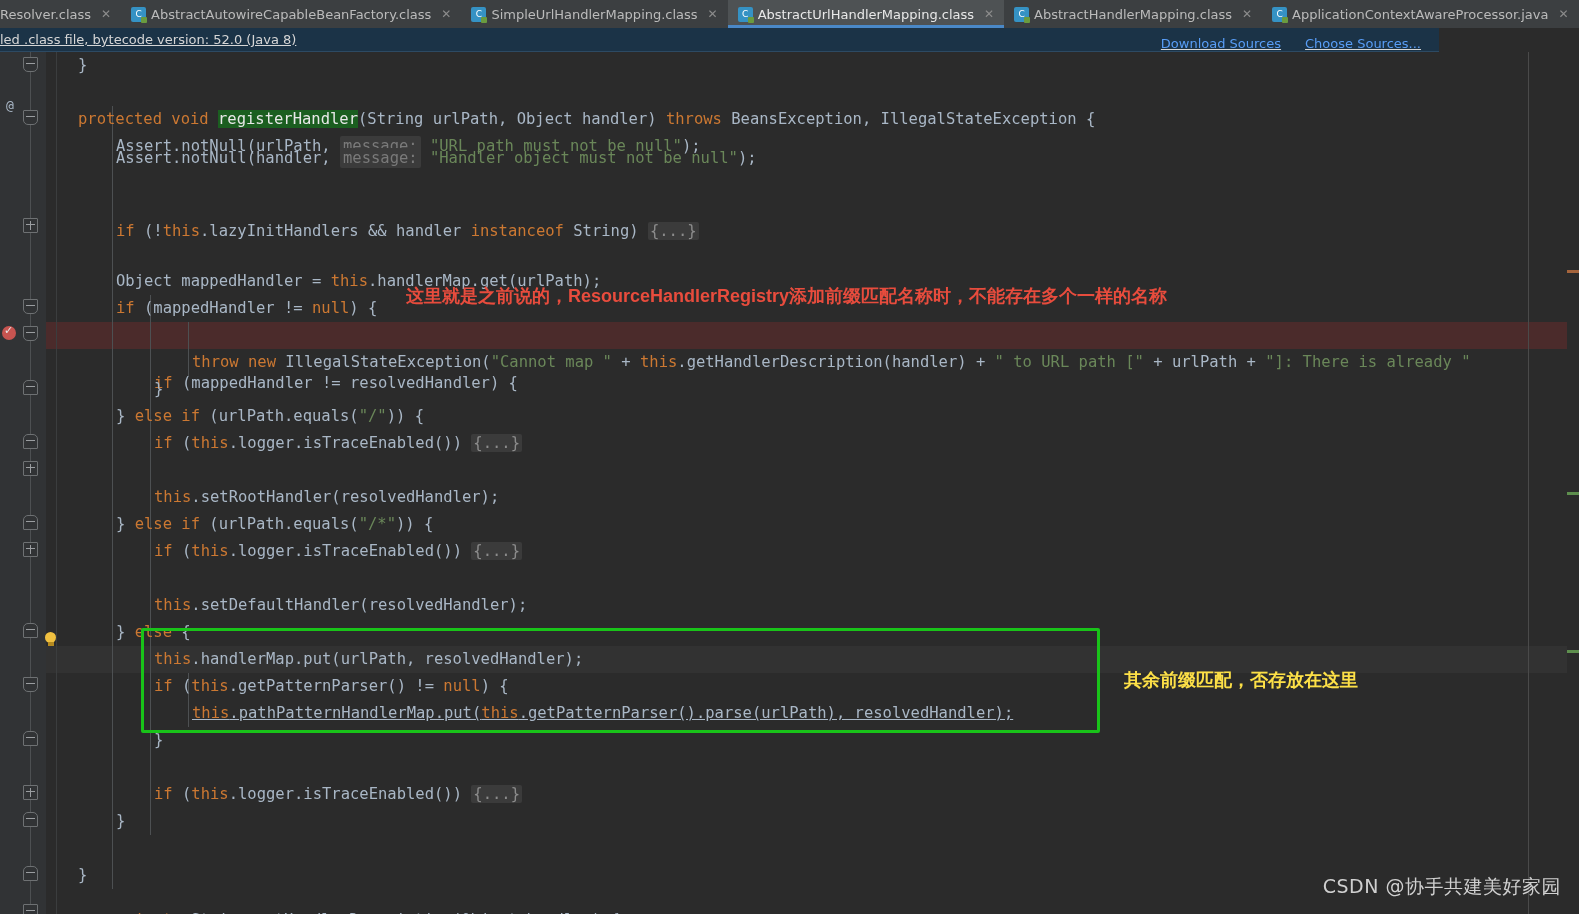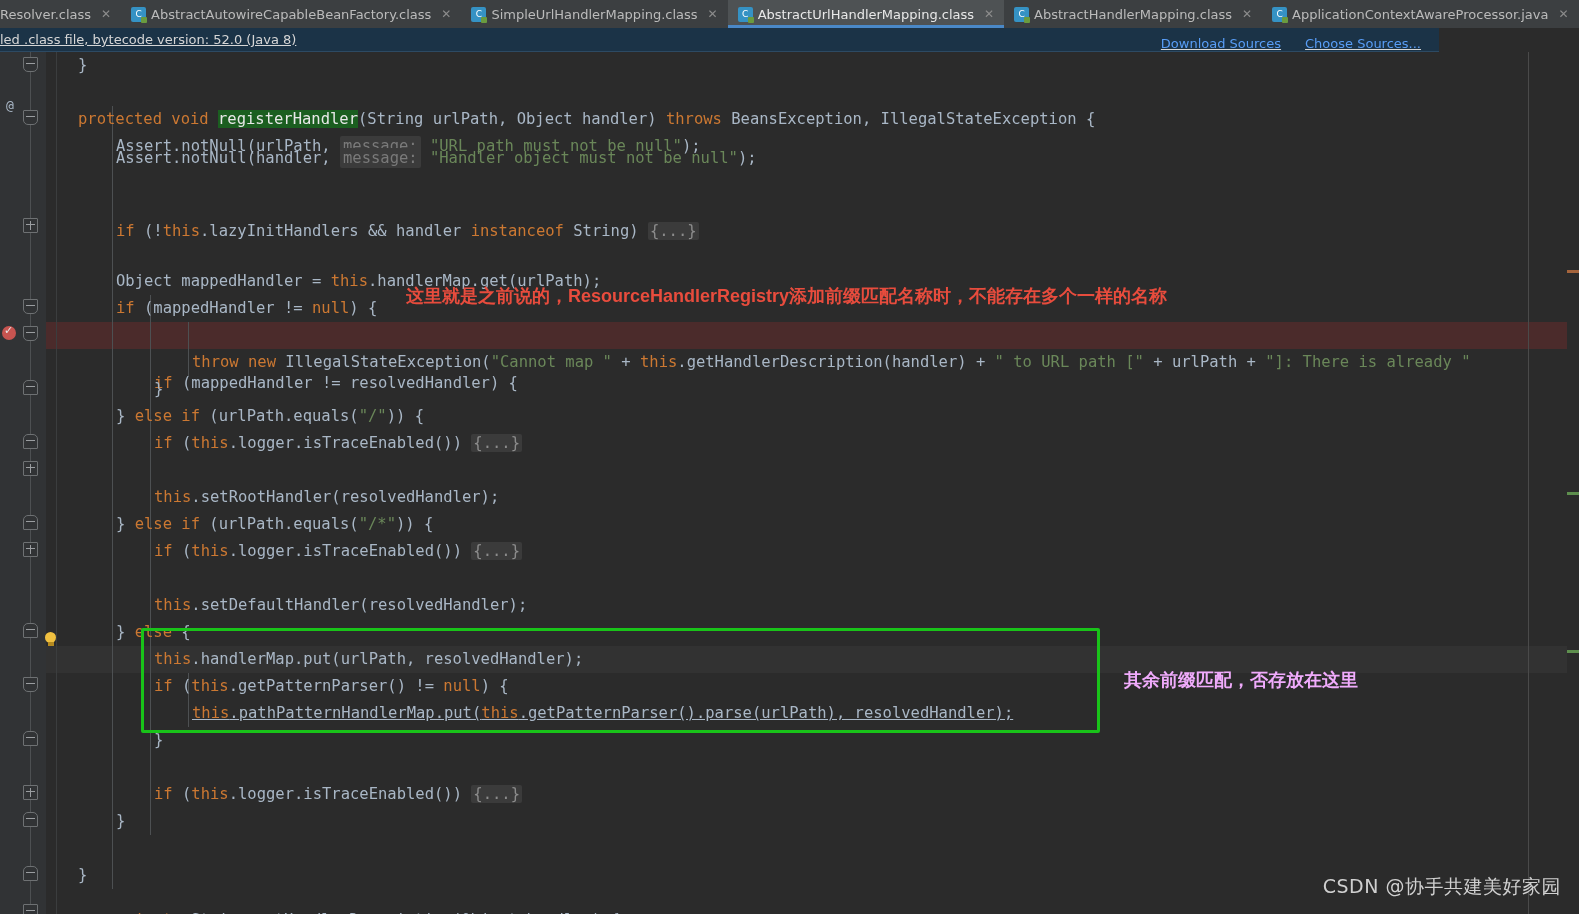--- a/index.html
+++ b/index.html
@@ -164,21 +164,21 @@
 
   
   .anno-red {
     position: absolute;
     font-family: Liberation Sans, sans-serif;
     font-size: 18px; color: #e84c3d; font-weight: 600; white-space: pre;
   }
   .anno-green {
     position: absolute;
     font-family: "DejaVu Sans", "Liberation Sans", sans-serif;
-    font-size: 18px; color: #f0abfc; font-weight: 600; white-space: pre;
+    font-size: 18px; color: #fde047; font-weight: 600; white-space: pre;
   }
   .greenbox {
     position: absolute; border: 3px solid #19c319; border-radius: 2px;
     pointer-events: none;
   }
 
   
   .markerstrip {
     position: absolute; top: 0; right: 0; width: 12px; height: 862px;
     background: #2b2b2b;

